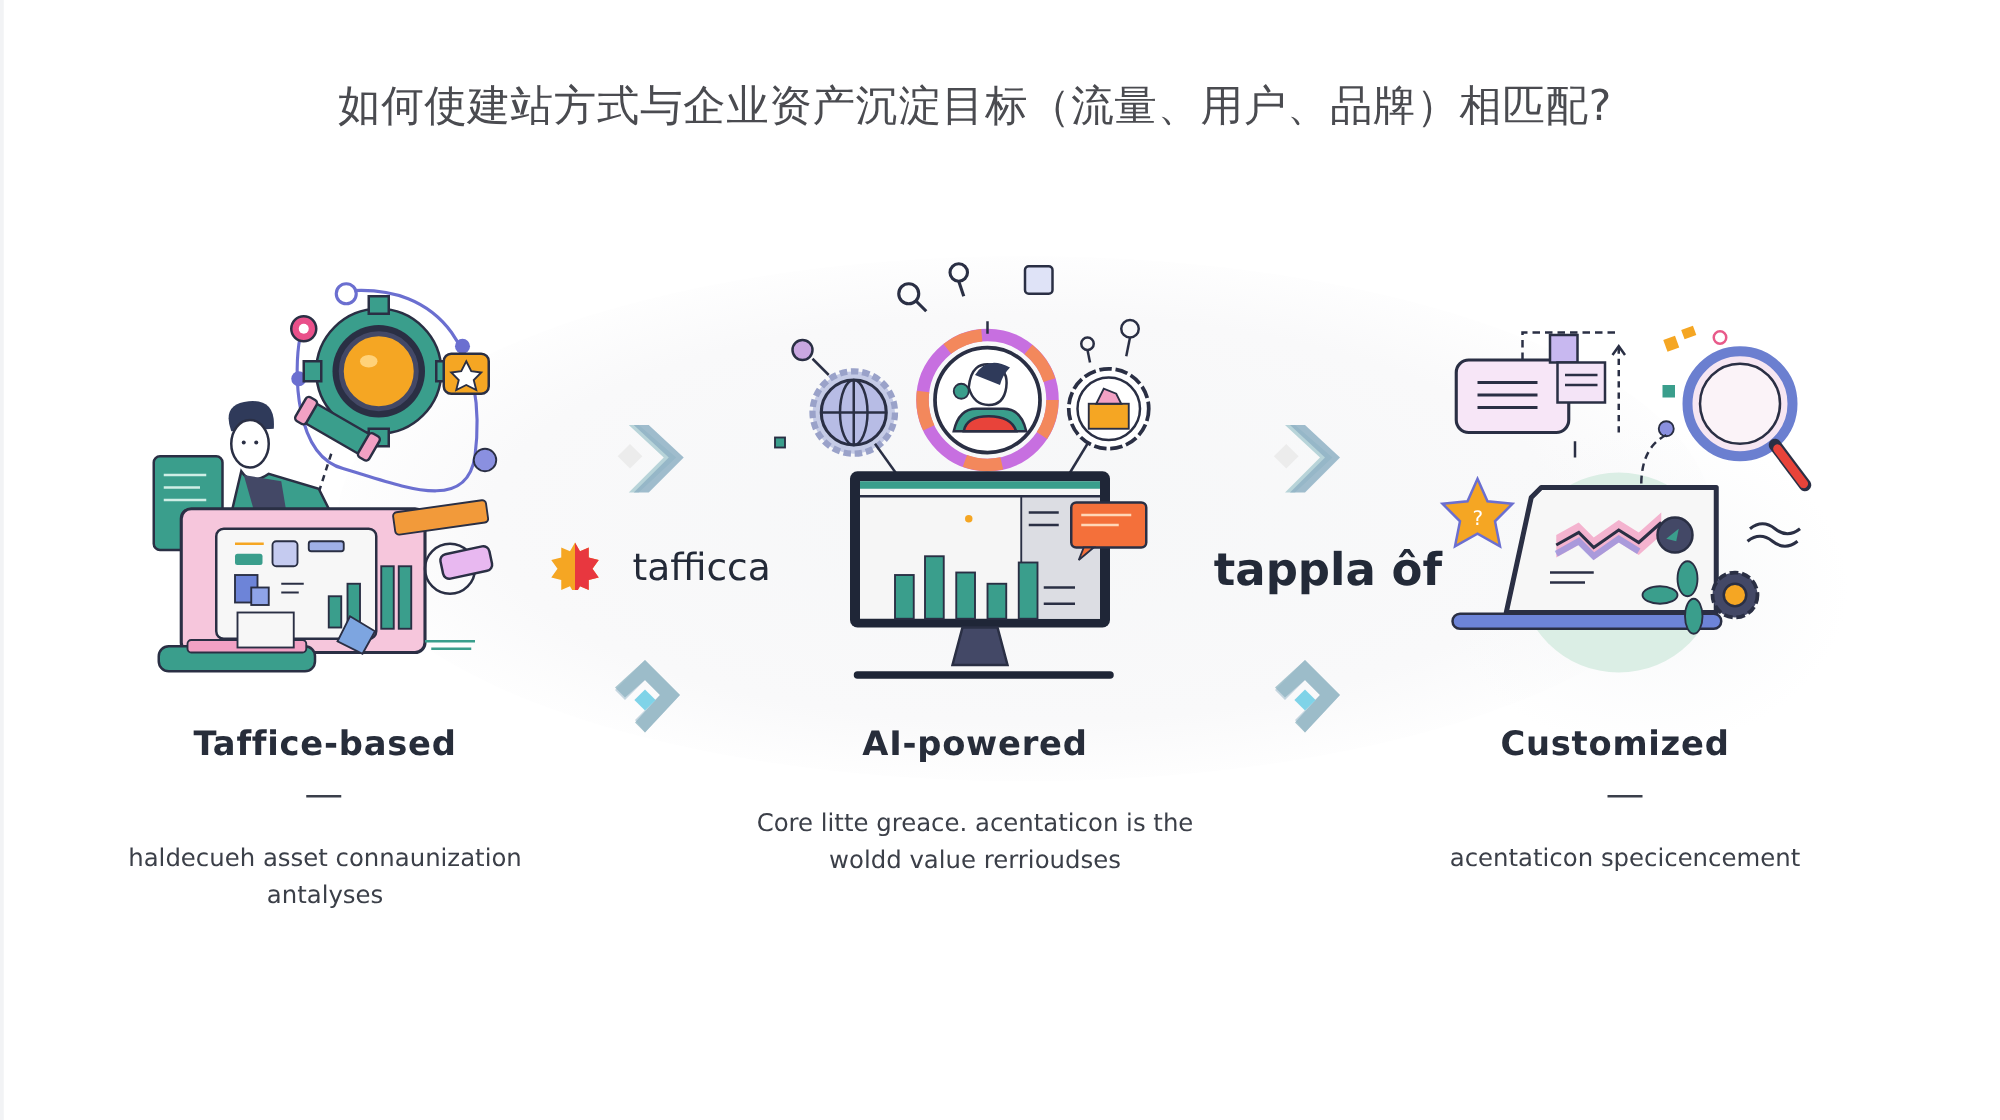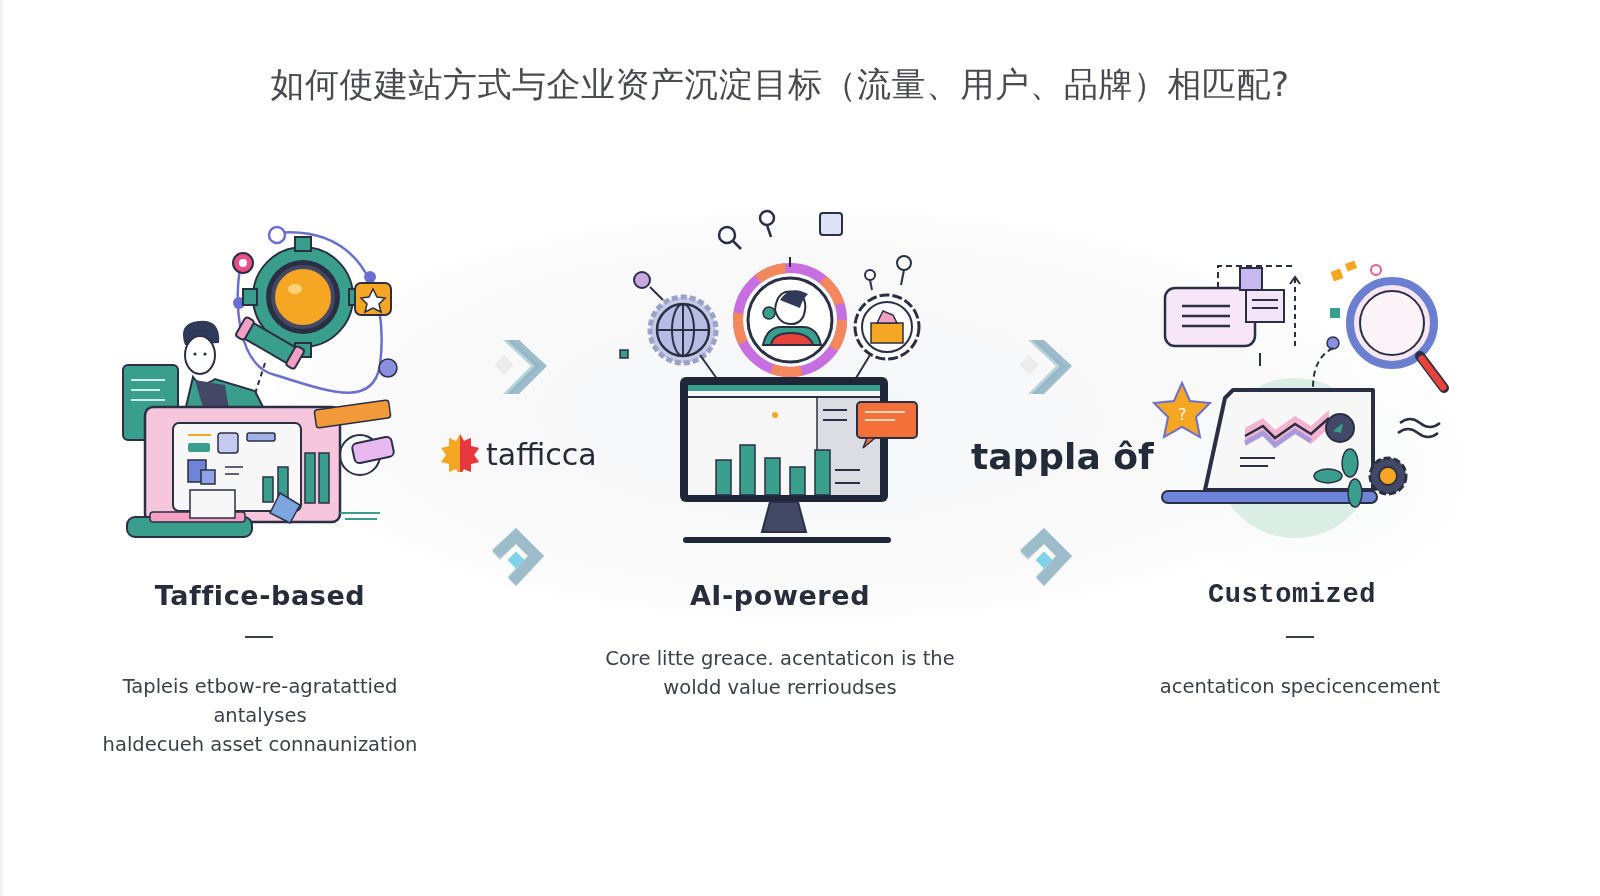--- a/index.html
+++ b/index.html
@@ -250,21 +250,21 @@
 </svg>
 </div>
 
 <div class="chev" style="left:493px; top:336px;">
 <svg width="56" height="62" viewBox="0 0 56 62">
   <rect x="4" y="22" width="14" height="14" fill="#ececec" transform="rotate(45 11 29)"></rect>
   <path d="M18 4 L48 30 L18 58 L28 58 L10 58 L38 30 L10 4z" fill="#b8d4d9"></path>
   <path d="M26 4 L54 30 L26 58 L14 58 L42 30 L14 4z" fill="#8fb2c4" opacity="0.85"></path>
 </svg>
 </div>
-<div style="position:absolute; left:440px; top:432px; display:flex; align-items:center;">
+<div style="position:absolute; left:440px; top:432px; display:flex; align-items:center;gap:20px;">
   <span style="display:inline-block;">
     <svg width="40" height="40" viewBox="0 0 40 40">
       <path d="M20 2 l4 7 7 -3 0 8 8 2 -5 7 5 7 -8 2 0 8 -7 -3 -4 7 -4 -7 -7 3 0 -8 -8 -2 5 -7 -5 -7 8 -2 0 -8 7 3z" fill="#f5a623"></path>
       <path d="M20 2 l4 7 7 -3 0 8 8 2 -5 7 5 7 -8 2 0 8 -7 -3 -4 7z" fill="#e8373f"></path>
     </svg>
   </span>
   <span class="connector-label" style="position:static; margin-left:6px; font-size:30px;">tafficca</span>
 </div>
 <div class="chev" style="left:486px; top:526px;">
 <svg width="60" height="64" viewBox="0 0 60 64">
@@ -286,28 +286,27 @@
 <svg width="60" height="64" viewBox="0 0 60 64">
   <path d="M30 2 L58 30 L30 60 L22 52 L42 30 L30 18 L14 32 L6 24z" fill="#a9c6cf"></path>
   <path d="M30 2 L6 26 L14 34 L30 18 L42 30 L22 50 L30 60 L58 30z" fill="#8fb2c4" opacity="0.5"></path>
   <rect x="24" y="28" width="12" height="12" fill="#7fd3e8" transform="rotate(45 30 34)"></rect>
 </svg>
 </div>
 
 <div class="col-heading" style="left:110px; top:580px; width:300px;text-align:center;">Taffice-based</div>
 <div class="col-dash" style="left:245px; top:636px;"></div>
 <div class="col-desc" style="left:60px; top:672px; width:400px;">
-  <span>Tapleis etbow-re-agratattied</span>
+  <span>haldecueh asset connaunization</span>
   <span>antalyses</span>
-  <span>haldecueh asset connaunization</span>
 </div>
 
 <div class="col-heading" style="left:630px; top:580px; width:300px;">AI-powered</div>
 <div class="col-desc" style="left:570px; top:644px; width:420px;">
   <span>Core litte greace. acentaticon is the</span>
   <span>woldd value rerrioudses</span>
 </div>
 
-<div class="col-heading" style="left:1142px; top:580px; width:300px;font-family:Liberation Mono, monospace;">Customized</div>
+<div class="col-heading" style="left:1142px; top:580px; width:300px;">Customized</div>
 <div class="col-dash" style="left:1286px; top:636px;"></div>
 <div class="col-desc" style="left:1100px; top:672px; width:400px;">
   <span>acentaticon specicencement</span>
 </div>
 
 </body></html>

